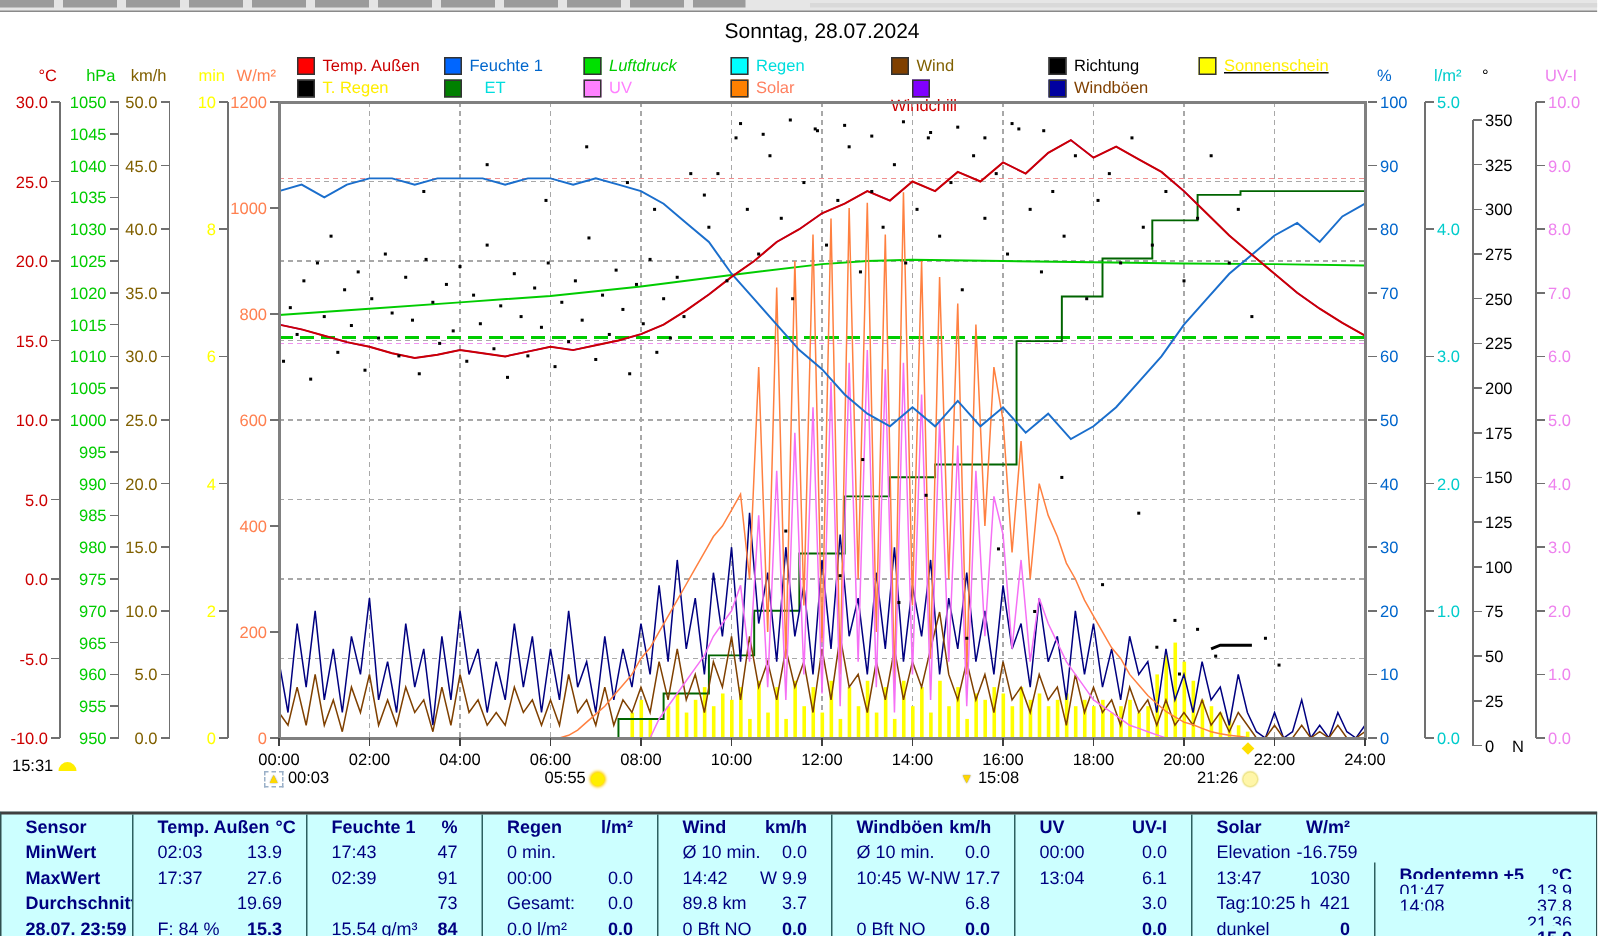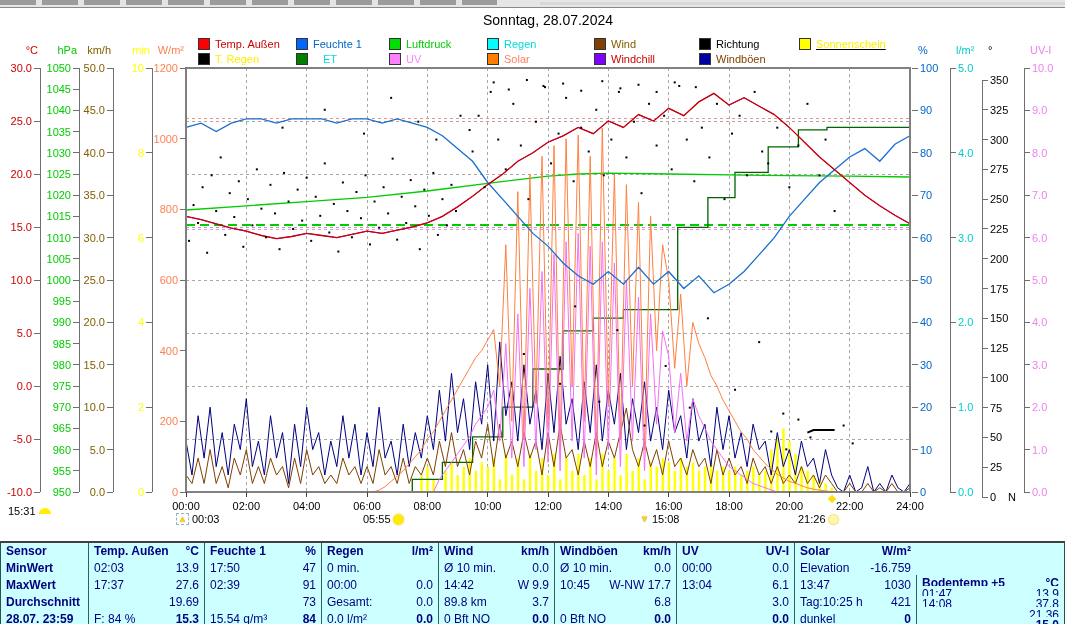--- a/index.html
+++ b/index.html
@@ -20,21 +20,21 @@
   .ic-half{width:12px;height:6px;border-radius:6px 6px 0 0;background:#ffee00;display:inline-block;}
   .ic-diamond{width:6px;height:6px;background:#ffe000;transform:rotate(45deg);display:inline-block;}
   .ic-arrow{font-size:9px;color:#ffd800;text-shadow:0 0 1px #666;line-height:9px;}
   .ic-dashbox{border:1px dashed #9ab0c8;padding:0 1px;line-height:9px;display:inline-block;}
   
   #weather-table{position:absolute;top:541px;left:0;width:1063px;height:85px;background:#ccffff;
       border:1px solid #2f4f4f;border-top:2px solid #404040;display:flex;font-size:12px;color:#000080;}
   .tcol{display:flex;flex-direction:column;box-sizing:border-box;flex:0 0 auto;}
   .tcol + .tcol{border-left:1px solid #2d6060;}
   .trow{height:17px;line-height:17px;display:flex;justify-content:space-between;
-      padding:0 5px;white-space:nowrap;overflow:hidden;}
+      padding:0 16px;white-space:nowrap;overflow:hidden;}
   .trow .l{text-align:left;}
   .trow .r{text-align:right;margin-left:4px;}
   .b{font-weight:bold;}
 </style>
 </head>
 <body>
 
 <div id="stage">
   <div id="toolbar-strip">
     <div class="seg"></div>
@@ -45,21 +45,21 @@
       <div class="legend-item" style="left: 198px; top: 38px;">
         <span class="legend-box" style="background: rgb(255, 0, 0);"></span>
         <span style="color: rgb(204, 0, 0);">Temp. Außen</span>
       </div>
       <div class="legend-item" style="left: 296px; top: 38px;">
         <span class="legend-box" style="background: rgb(0, 102, 255);"></span>
         <span style="color: rgb(0, 102, 204);">Feuchte 1</span>
       </div>
       <div class="legend-item" style="left: 389px; top: 38px;">
         <span class="legend-box" style="background: rgb(0, 224, 0);"></span>
-        <span style="color: rgb(0, 204, 0);">Luftdruck</span>
+        <span style="color: rgb(0, 204, 0); font-style: italic;">Luftdruck</span>
       </div>
       <div class="legend-item" style="left: 487px; top: 38px;">
         <span class="legend-box" style="background: rgb(0, 255, 255);"></span>
         <span style="color: rgb(0, 221, 221);">Regen</span>
       </div>
       <div class="legend-item" style="left: 594px; top: 38px;">
         <span class="legend-box" style="background: rgb(128, 64, 0);"></span>
         <span style="color: rgb(128, 96, 0);">Wind</span>
       </div>
       <div class="legend-item" style="left: 699px; top: 38px;">
@@ -79,21 +79,21 @@
         <span style="color: rgb(0, 221, 221);">ET</span>
       </div>
       <div class="legend-item" style="left: 389px; top: 53px;">
         <span class="legend-box" style="background: rgb(255, 128, 255);"></span>
         <span style="color: rgb(255, 128, 255);">UV</span>
       </div>
       <div class="legend-item" style="left: 487px; top: 53px;">
         <span class="legend-box" style="background: rgb(255, 128, 0);"></span>
         <span style="color: rgb(255, 128, 96);">Solar</span>
       </div>
-      <div class="legend-item" style="left: 594px; top: 53px;">
+      <div class="legend-item" style="left: 594px; top: 53px; flex-direction: column;">
         <span class="legend-box" style="background: rgb(128, 0, 255);"></span>
         <span style="color: rgb(204, 0, 0);">Windchill</span>
       </div>
       <div class="legend-item" style="left: 699px; top: 53px;">
         <span class="legend-box" style="background: rgb(0, 0, 160);"></span>
         <span style="color: rgb(128, 64, 0);">Windböen</span>
       </div>
     </div>
   <svg id="chart-svg" width="1065" height="540">
       <line x1="246.33333333333331" y1="68" x2="246.33333333333331" y2="492" stroke="#a8a8a8" stroke-dasharray="3,3" stroke-width="1" shape-rendering="crispEdges"></line>
@@ -690,21 +690,21 @@
           <span class="l">F: 84 %</span>
           <span class="r b">15.3</span>
         </div>
       </div>
       <div class="tcol" style="width: 117px;">
         <div class="trow b">
           <span class="l">Feuchte 1</span>
           <span class="r">%</span>
         </div>
         <div class="trow">
-          <span class="l">17:50</span>
+          <span class="l">17:43</span>
           <span class="r">47</span>
         </div>
         <div class="trow">
           <span class="l">02:39</span>
           <span class="r">91</span>
         </div>
         <div class="trow">
           <span class="l"></span>
           <span class="r">73</span>
         </div>

